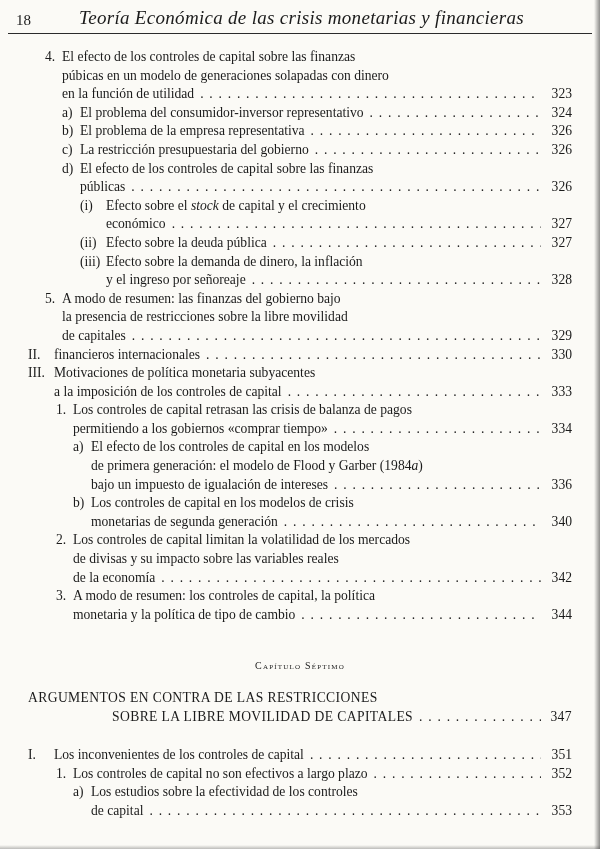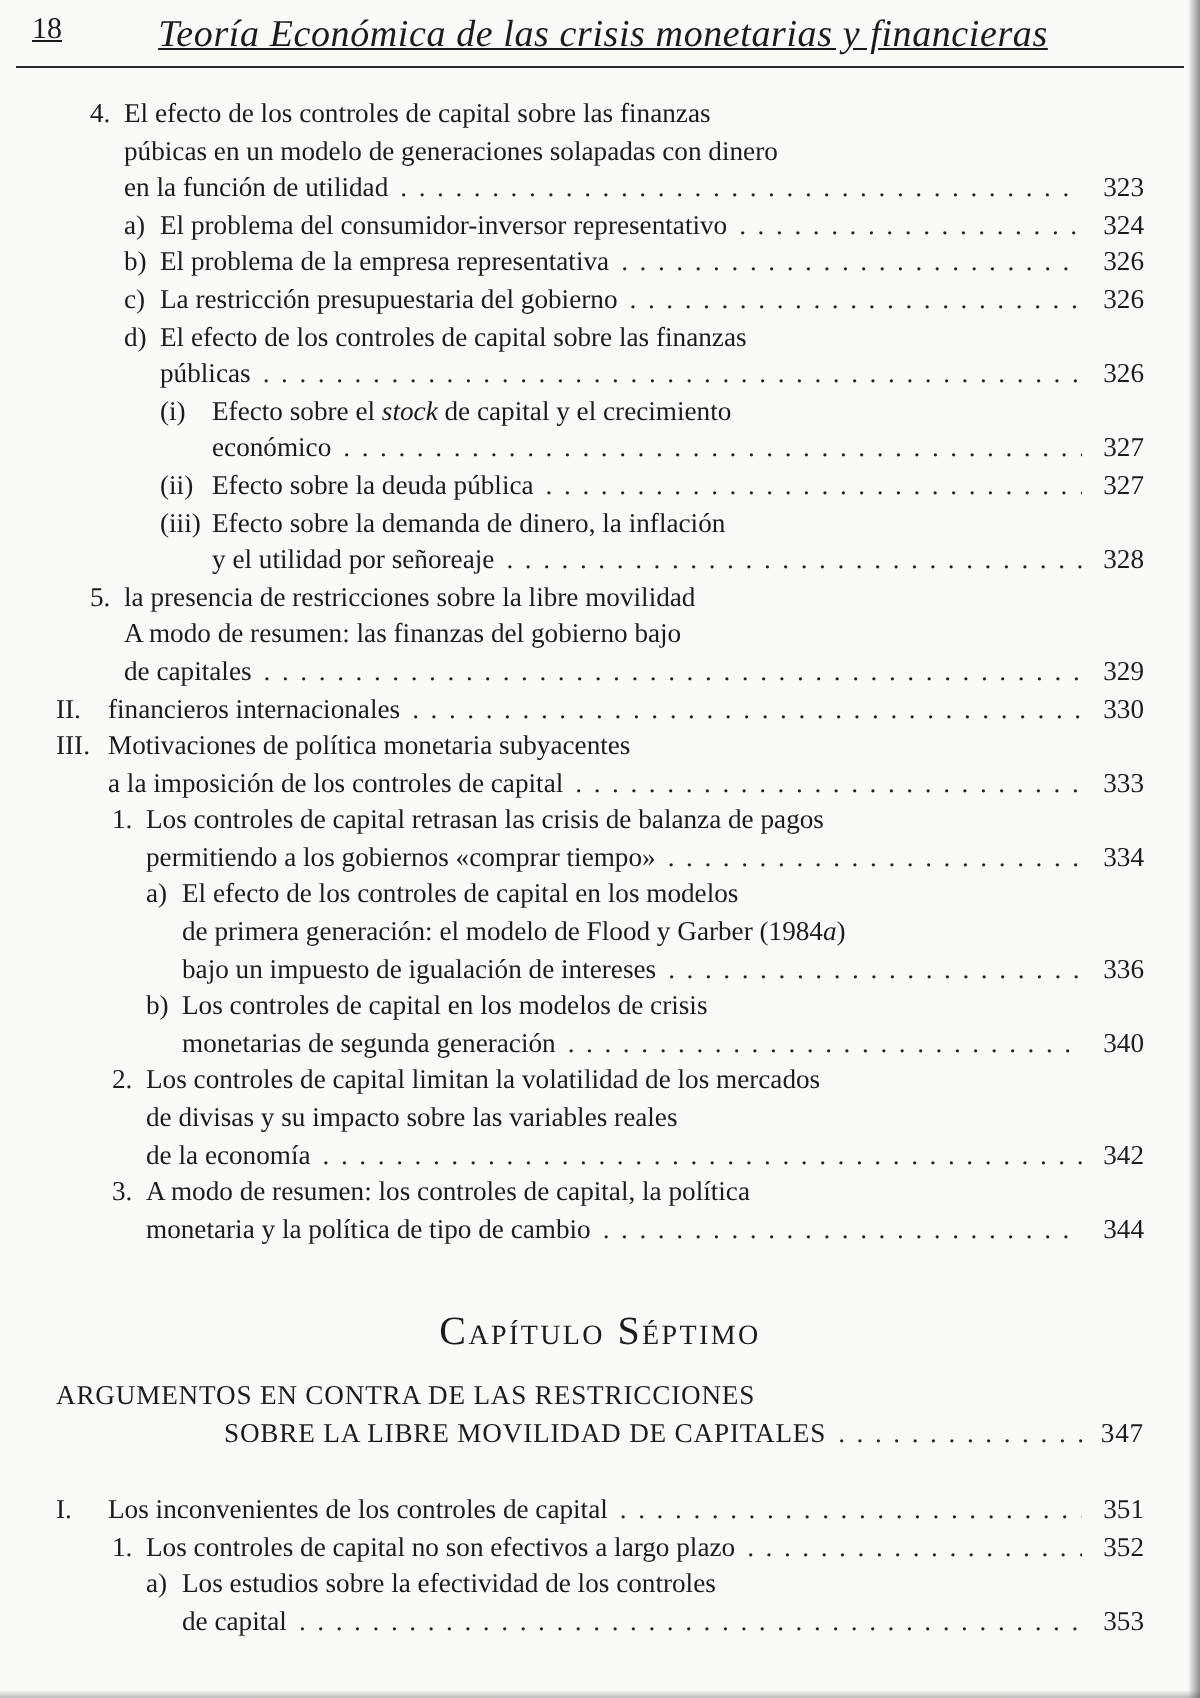--- a/index.html
+++ b/index.html
@@ -16,23 +16,22 @@
     position: absolute; top: 0; right: 0; width: 6px; height: 100%;
     background: linear-gradient(to right, rgba(0,0,0,0), rgba(50,50,50,.55));
     pointer-events: none;
   }
   .scan-edge-bottom {
     position: absolute; left: 0; bottom: 0; width: 100%; height: 4px;
     background: linear-gradient(to bottom, rgba(0,0,0,0), rgba(70,70,70,.35));
     pointer-events: none;
   }
   header {
-    display: flex; align-items: flex-start;
+    display: flex; align-items: flex-end;
     padding: 7px 14px 3px 16px;
-    text-decoration: underline;
   }
   .pageno { font-size: 15px; }
   .running-title {
     flex: 1; text-align: center; font-style: italic;
     font-size: 19px; letter-spacing: .3px; padding-right: 14px;
   }
   .rule { border-bottom: 1.6px solid #2b2b2b; margin: 1px 8px 0 8px; }
 
   .toc {
     margin: 14px 28px 0 28px;
@@ -64,21 +63,21 @@
   }
   .dots::before {
     letter-spacing: 1.2px;
     content: ". . . . . . . . . . . . . . . . . . . . . . . . . . . . . . . . . . . . . . . . . . . . . . . . . . . . . . . . . . . . . . . . . . . . . . . . . . . . . . . . . . . .";
   }
   .pg { min-width: 26px; text-align: right; }
   .it { font-style: italic; }
 
   .chapter-label {
     text-align: center; font-variant: small-caps; letter-spacing: 1.2px;
-    margin-top: 33px; margin-bottom: 13px; font-size: 20px;
+    margin-top: 33px; margin-bottom: 13px; font-size: 10px;
   }
   .chapter-title { letter-spacing: .4px; }
   .chapter-title .ct-line1 { text-align: left; white-space: nowrap; }
   .chapter-title .ct-line2 { display: flex; align-items: baseline; padding-left: 84px; }
   .gap-before { margin-top: 20px; }
 </style>
 </head>
 <body>
 
 <header>
@@ -145,29 +144,29 @@
       <div class="line lastline">
         <span class="lt"><span>Efecto sobre la deuda pública</span></span>
         <span class="dots"></span>
         <span class="pg">327</span>
       </div>
     </div>
     <div class="entry lv-paren">
       <span class="marker">(iii)</span>
       <div class="line"><span>Efecto sobre la demanda de dinero, la inflación</span></div>
       <div class="line lastline">
-        <span class="lt"><span>y el utilidad por señoreaje</span></span>
+        <span class="lt"><span>y el ingreso por señoreaje</span></span>
         <span class="dots"></span>
         <span class="pg">328</span>
       </div>
     </div>
     <div class="entry lv-num1">
       <span class="marker">5.</span>
+      <div class="line"><span>A modo de resumen: las finanzas del gobierno bajo</span></div>
       <div class="line"><span>la presencia de restricciones sobre la libre movilidad</span></div>
-      <div class="line"><span>A modo de resumen: las finanzas del gobierno bajo</span></div>
       <div class="line lastline">
         <span class="lt"><span>de capitales</span></span>
         <span class="dots"></span>
         <span class="pg">329</span>
       </div>
     </div>
     <div class="entry lv-roman">
       <span class="marker">II.</span>
       <div class="line lastline">
         <span class="lt"><span>financieros internacionales</span></span>

